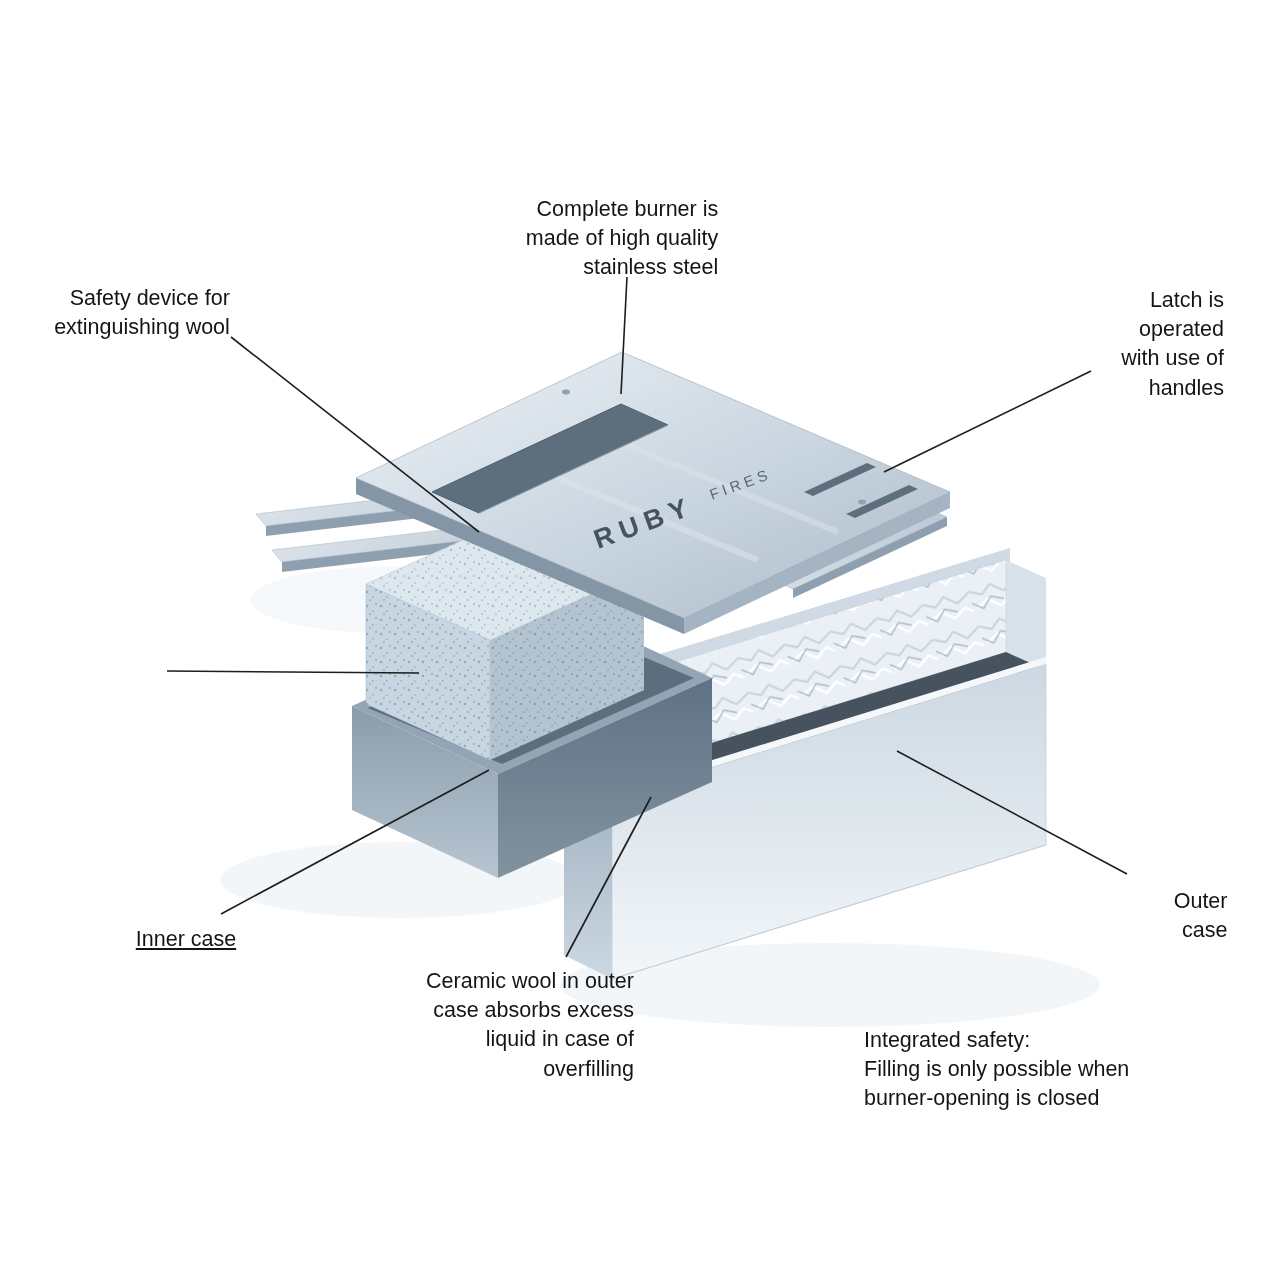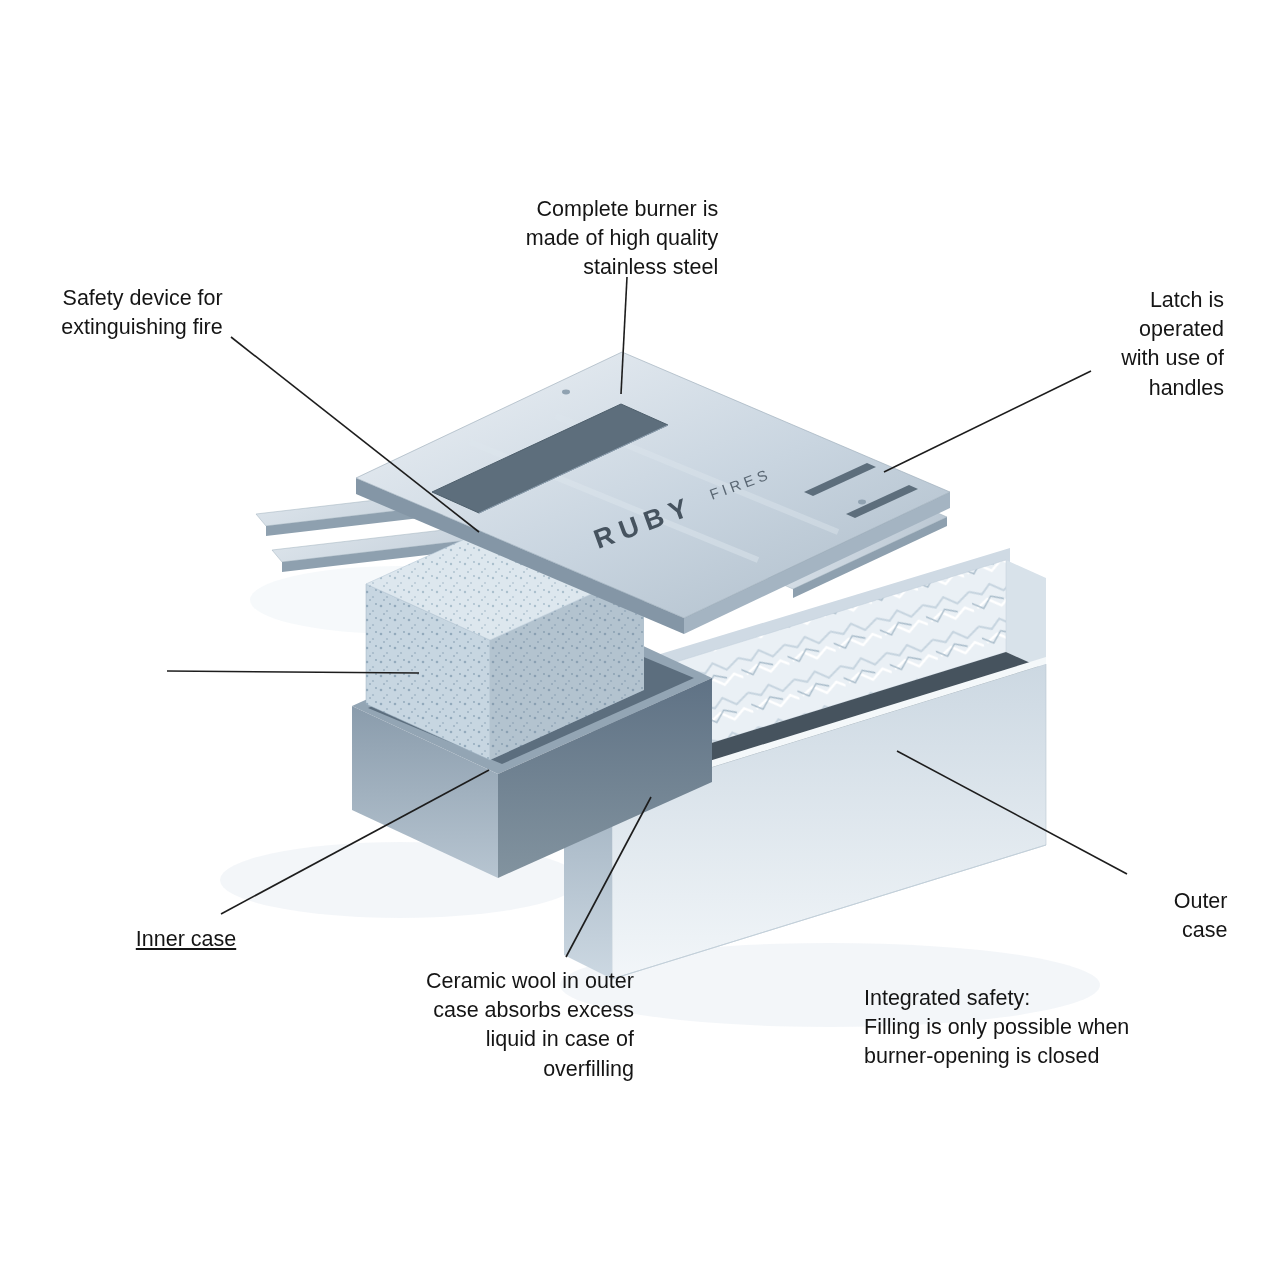--- a/index.html
+++ b/index.html
@@ -5,21 +5,21 @@
   html,body{margin:0;padding:0;background:#fff;}
   .canvas{
     position:relative;width:1280px;height:1280px;background:#ffffff;
     font-family:"Liberation Sans",sans-serif;overflow:hidden;
   }
   .diagram-svg{position:absolute;left:0;top:0;}
   .label{
     position:absolute;font-size:21.5px;line-height:1.36;color:#151515;
     white-space:pre-line;text-align:right;transform:translateX(-50%);
   }
-  .label--left{text-align:left;transform:none;}
+  .label--left{text-align:left;transform:none;margin-top:42px;}
   .brand-ruby{font-family:"Liberation Sans",sans-serif;font-weight:700;font-size:27px;letter-spacing:7px;fill:#46535f;}
   .brand-fires{font-family:"Liberation Sans",sans-serif;font-weight:400;font-size:15px;letter-spacing:4px;fill:#5a6773;}
 </style>
 </head>
 <body>
 
 <div class="canvas">
 
   <svg class="diagram-svg" width="1280" height="1280" viewBox="0 0 1280 1280">
     <defs>
@@ -141,21 +141,21 @@
       <line x1="566" y1="957" x2="651" y2="797"></line>
       <line x1="1127" y1="874" x2="897" y2="751"></line>
     </g>
   </svg>
 
   <div class="label" style="left:622px;top:195px;">Complete burner is
 made of high quality
 stainless steel</div>
 
   <div class="label" style="left:142px;top:284px;">Safety device for
-extinguishing fire</div>
+extinguishing wool</div>
 
   <div class="label" style="left:1168px;top:286px;">Latch is operated
 with use of
 handles</div>
 
 
   <div class="label" style="left:186px;top:925px;text-decoration:underline;">Inner case</div>
 
   <div class="label" style="left:530px;top:967px;">Ceramic wool in outer
 case absorbs excess

